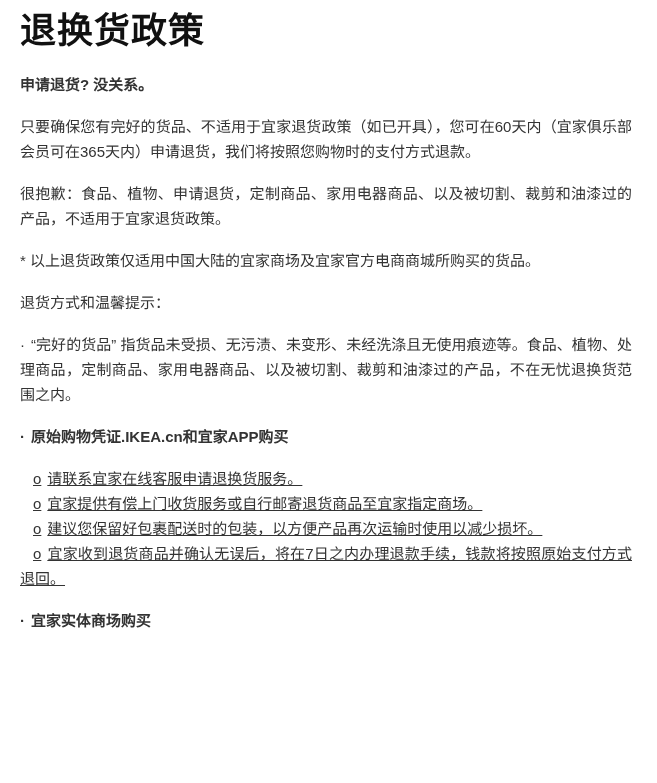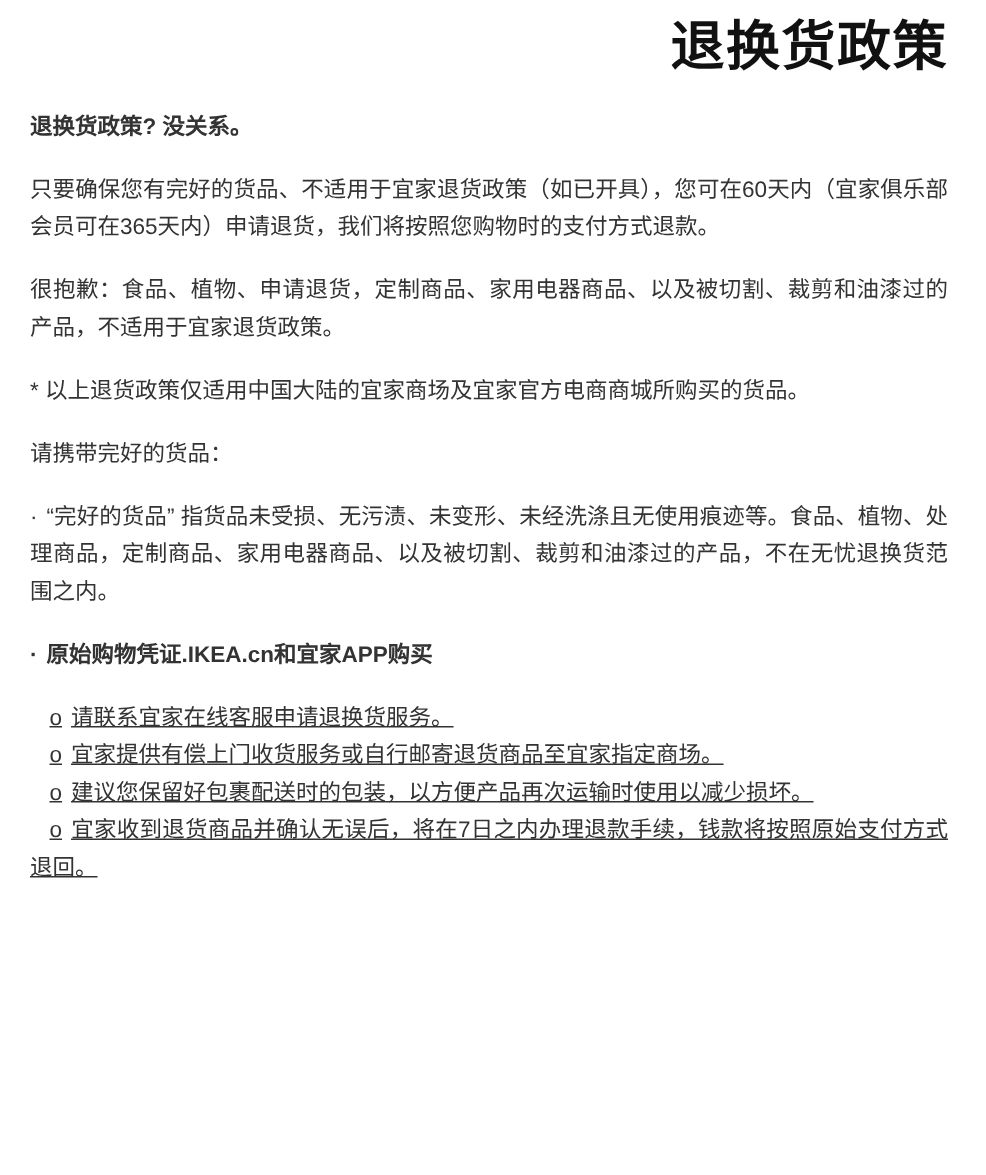--- a/index.html
+++ b/index.html
@@ -16,21 +16,21 @@
   }
   .doc {
     box-sizing: border-box;
     width: 657px;
     padding: 0 25px 10px 20px;
   }
   .page-title {
     font-size: 36px;
     line-height: 45px;
     font-weight: 800;
-    text-align: right;
+    text-align: left;
     color: #111111;
     margin: 8px 0 19px 0;
     letter-spacing: 1px;
   }
   p {
     font-size: 15px;
     line-height: 25px;
     margin: 17px 0;
     text-align: justify;
   }
@@ -58,40 +58,41 @@
     margin-right: 6px;
   }
 </style>
 </head>
 <body>
 
 <div class="doc">
 
   <h1 class="page-title">退换货政策</h1>
 
-  <p class="intro">退换货政策? 没关系。</p>
+  <p class="intro">申请退货? 没关系。</p>
 
   <p>只要确保您有完好的货品、不适用于宜家退货政策（如已开具），您可在60天内（宜家俱乐部会员可在365天内）申请退货，我们将按照您购物时的支付方式退款。</p>
 
   <p>很抱歉：食品、植物、申请退货，定制商品、家用电器商品、以及被切割、裁剪和油漆过的产品，不适用于宜家退货政策。</p>
 
   <p>* 以上退货政策仅适用中国大陆的宜家商场及宜家官方电商商城所购买的货品。</p>
 
-  <p>请携带完好的货品：</p>
+  <p>退货方式和温馨提示：</p>
 
   <p class="bullet-para"><span class="marker">·</span><span>“完好的货品” 指货品未受损、无污渍、未变形、未经洗涤且无使用痕迹等。食品、植物、处理商品，定制商品、家用电器商品、以及被切割、裁剪和油漆过的产品，不在无忧退换货范围之内。</span></p>
 
   <section>
     <p class="bullet-head"><span class="marker">·</span><span>原始购物凭证.IKEA.cn和宜家APP购买</span></p>
     <div class="items">
       <p class="o-item"><span class="o-marker">o</span><span>请联系宜家在线客服申请退换货服务。</span></p>
       <p class="o-item"><span class="o-marker">o</span><span>宜家提供有偿上门收货服务或自行邮寄退货商品至宜家指定商场。</span></p>
       <p class="o-item"><span class="o-marker">o</span><span>建议您保留好包裹配送时的包装，以方便产品再次运输时使用以减少损坏。</span></p>
       <p class="o-item"><span class="o-marker">o</span><span>宜家收到退货商品并确认无误后，将在7日之内办理退款手续，钱款将按照原始支付方式退回。</span></p>
     </div>
   </section>
 
   <section>
+    <p class="bullet-head"><span class="marker">·</span><span>宜家实体商场购买</span></p>
     <div class="items">
     </div>
   </section>
 
 </div>
 
 </body></html>

